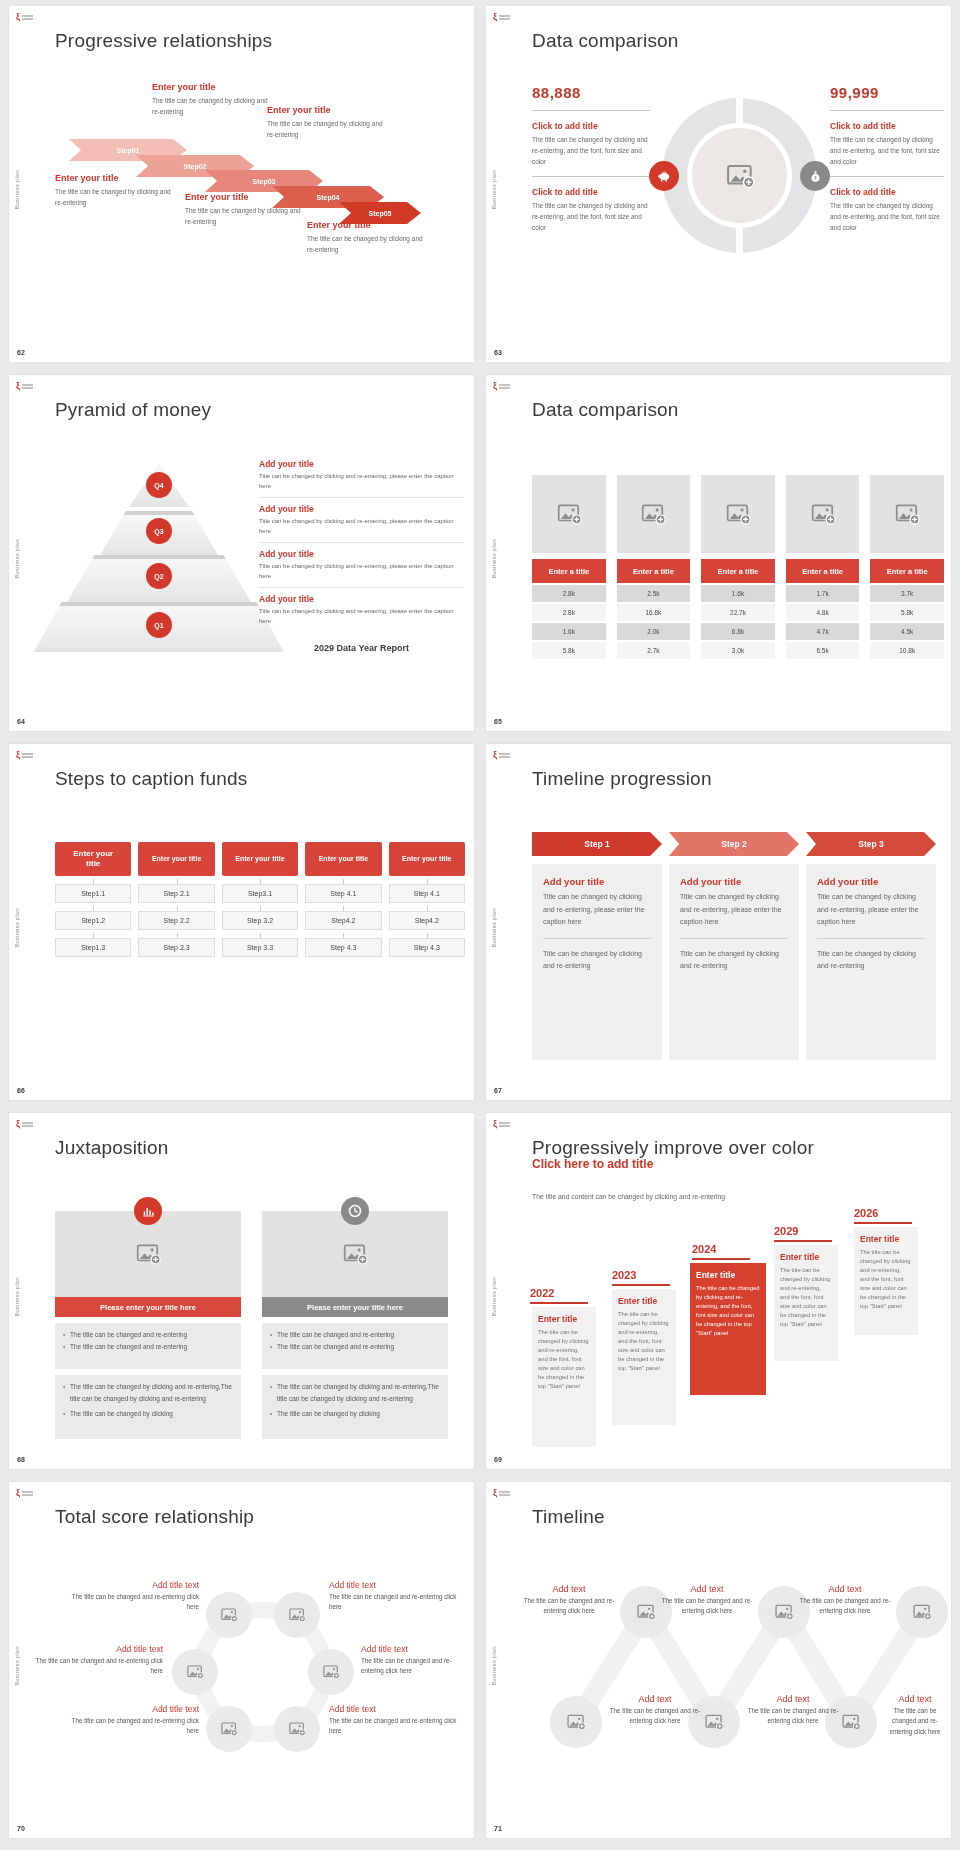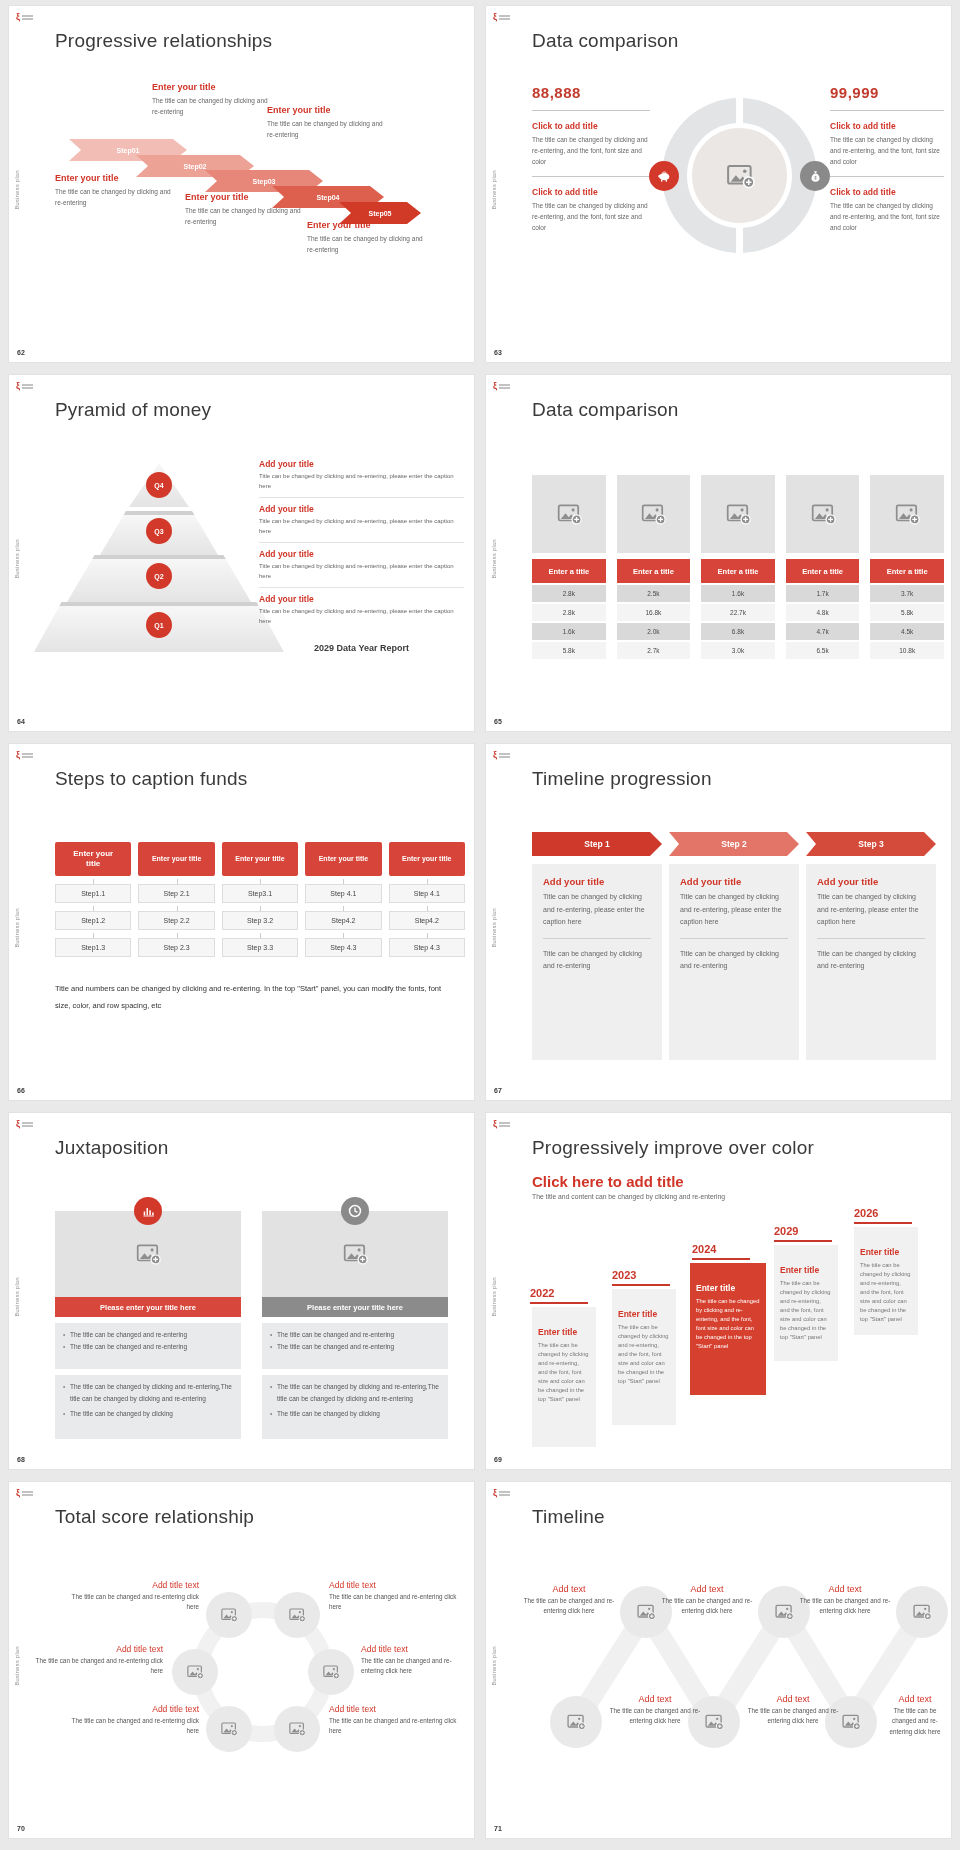--- a/index.html
+++ b/index.html
@@ -57,21 +57,21 @@
   .card67{position:absolute;top:120px;width:130px;height:196px;background:#efefef;padding:12px 11px;box-sizing:border-box;}
   .dv{border-top:1px solid #cfcfcf;margin:9px 0;}
   
   .imgarea{position:absolute;width:186px;height:86px;background:#e2e2e2;display:flex;align-items:center;justify-content:center;}
   .ban{position:absolute;width:186px;height:20px;color:#fff;font-weight:bold;font-size:7.5px;display:flex;align-items:center;justify-content:center;}
   .bx68{position:absolute;width:186px;background:#e8eaec;padding:6px 8px;box-sizing:border-box;}
   .bu{position:relative;padding-left:7px;font-size:6.5px;color:#555;line-height:1.85;}
   .bu::before{content:"•";position:absolute;left:0;color:#888;}
   
   .yr{position:absolute;color:#c9372a;font-weight:bold;font-size:11px;border-bottom:2px solid #c9372a;padding-bottom:3px;width:58px;}
-  .b69{position:absolute;background:#f1f1f1;width:64px;padding:20px 6px;box-sizing:border-box;overflow:hidden;}
+  .b69{position:absolute;background:#f1f1f1;width:64px;padding:7px 6px;box-sizing:border-box;overflow:hidden;}
   .b69 .bt{font-size:8.5px;font-weight:bold;color:#d03527;margin-bottom:4px;}
   .b69 .bb{font-size:5.8px;color:#777;line-height:1.55;}
   .b69.hot{background:#d6402f;}
   .b69.hot .bt,.b69.hot .bb{color:#fff;}
   
   .ring{position:absolute;border:16px solid #f1f1f1;border-radius:50%;}
   .node{position:absolute;border-radius:50%;background:#e9e9e9;display:flex;align-items:center;justify-content:center;}
   .cap{position:absolute;}
   .cap .ct{font-size:8.5px;font-weight:normal;color:#d03527;margin-bottom:2px;}
   .cap .cb{font-size:6.3px;color:#555;line-height:1.65;}
@@ -383,21 +383,20 @@
         <div class="step66">Step4.2</div>
         <div class="step66">Step 4.3</div>
       </div>
       <div>
         <div class="h66">Enter your title</div>
         <div class="step66">Step 4.1</div>
         <div class="step66">Step4.2</div>
         <div class="step66">Step 4.3</div>
       </div>
     </div>
-    <div class="abs" style="left:46px;top:236px;width:398px;font-size:7.5px;color:#333;line-height:2.3">Title and numbers can be changed by clicking and re-entering. In the top "Start" panel, you can modify the fonts, font size, color, and row spacing, etc</div>
   </section>
 
   <section class="sl">
     <div class="logo">
         <span class="mark">ξ</span>
         <span class="lines">
           <i></i>
           <i></i>
         </span>
       </div>
@@ -509,21 +508,21 @@
         <span class="mark">ξ</span>
         <span class="lines">
           <i></i>
           <i></i>
         </span>
       </div>
     <div class="vlab">Business plan</div>
     <div class="pg">69</div>
     <h2 class="st">Progressively improve over color</h2>
 
-    <div class="abs rh" style="left:46px;top:60px;font-size:15px">Click here to add title</div>
+    <div class="abs rh" style="left:46px;top:44px;font-size:12px">Click here to add title</div>
     <div class="abs bd" style="left:46px;top:78px;width:208px;font-size:6.8px;text-align:justify">The title and content can be changed by clicking and re-entering</div>
 
     <div class="yr" style="left:44px;top:174px">2022</div>
     <div class="yr" style="left:126px;top:156px">2023</div>
     <div class="yr" style="left:206px;top:130px">2024</div>
     <div class="yr" style="left:288px;top:112px">2029</div>
     <div class="yr" style="left:368px;top:94px">2026</div>
 
     <div class="b69" style="left:46px;top:194px;height:140px">
       <div class="bt">Enter title</div>

